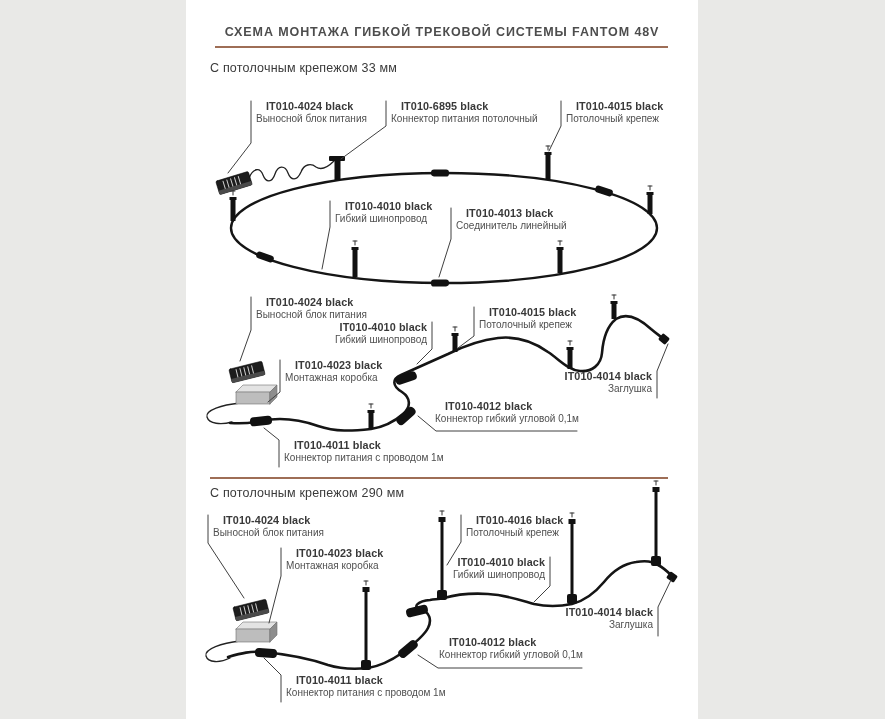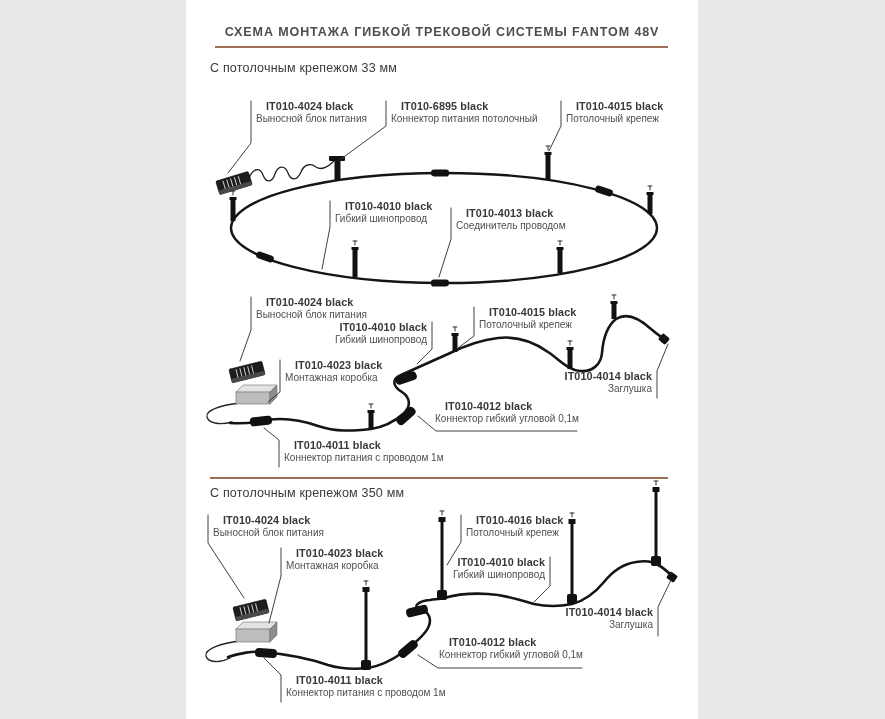--- a/index.html
+++ b/index.html
@@ -29,21 +29,21 @@
 </style>
 </head>
 <body>
 
 <div class="page"></div>
 
 <div class="title">СХЕМА МОНТАЖА ГИБКОЙ ТРЕКОВОЙ СИСТЕМЫ FANTOM 48V</div>
 <div class="divider d1"></div>
 <div class="section-heading sh1">С потолочным крепежом 33 мм</div>
 <div class="divider d2"></div>
-<div class="section-heading sh2">С потолочным крепежом 350 мм</div>
+<div class="section-heading sh2">С потолочным крепежом 290 мм</div>
 
 <svg class="scene" viewBox="0 0 885 719">
 
   <g stroke-linecap="round">
 
     <ellipse cx="444" cy="228" rx="213" ry="55" fill="none" stroke="#151515" stroke-width="2.4"></ellipse>
 
     <path d="M249,178 C253,168 260,167 263,175 C266,183 272,183 275,174 C278,165 285,165 288,173
              C291,181 297,181 301,172 C304,164 311,163 316,167 C322,171 329,166 334,161" fill="none" stroke="#222" stroke-width="1.3"></path>
 
@@ -264,21 +264,21 @@
 <div class="label" style="left:566px;top:100px">
   <span class="art">IT010-4015 black</span>
   <span class="nm">Потолочный крепеж</span>
 </div>
 <div class="label" style="left:335px;top:200px">
   <span class="art">IT010-4010 black</span>
   <span class="nm">Гибкий шинопровод</span>
 </div>
 <div class="label" style="left:456px;top:207px">
   <span class="art">IT010-4013 black</span>
-  <span class="nm">Соединитель проводом</span>
+  <span class="nm">Соединитель линейный</span>
 </div>
 
 <div class="label" style="left:256px;top:296px">
   <span class="art">IT010-4024 black</span>
   <span class="nm">Выносной блок питания</span>
 </div>
 <div class="label right" style="right:458px;top:321px">
   <span class="art">IT010-4010 black</span>
   <span class="nm">Гибкий шинопровод</span>
 </div>

